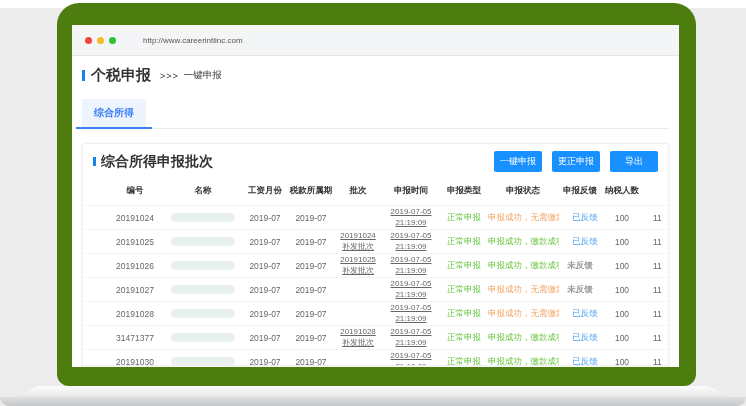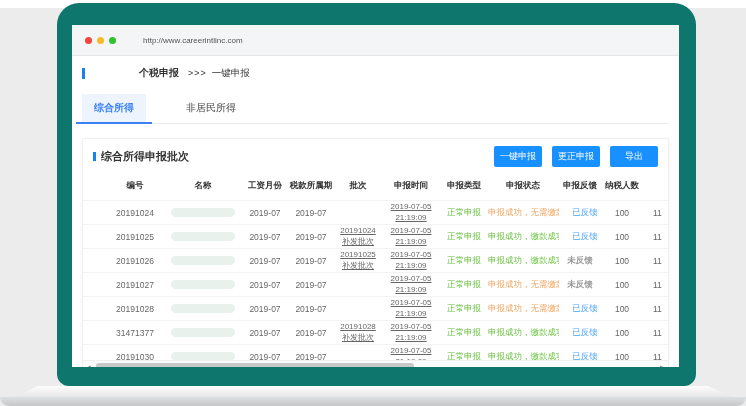--- a/index.html
+++ b/index.html
@@ -1,51 +1,51 @@
 <!DOCTYPE html>
 <html><head>
 <meta charset="utf-8">
 <style>
   html,body{margin:0;padding:0;}
   body{width:746px;height:406px;font-family:"Liberation Sans","DejaVu Sans",sans-serif;background:#ececec;position:relative;overflow:hidden;}
   .top-strip{position:absolute;top:0;left:0;right:0;height:8px;background:#fff;}
 
   
-  .laptop{position:absolute;left:57px;top:3px;width:639px;height:383px;background:#0f766e;border-radius:22px 22px 12px 12px;}
+  .laptop{position:absolute;left:57px;top:3px;width:639px;height:383px;background:#4d7c0f;border-radius:22px 22px 12px 12px;}
   .screen{position:absolute;left:15px;top:22px;width:607px;height:342px;background:#fff;overflow:hidden;}
   .stand-top{position:absolute;left:12px;top:386px;width:722px;height:12px;background:linear-gradient(#fdfdfd,#e4e4e4);clip-path:polygon(26px 0,calc(100% - 26px) 0,100% 100%,0 100%);}
   .stand-bottom{position:absolute;left:0;top:397px;width:746px;height:9px;background:linear-gradient(#dcdedf,#c6c8ca);border-radius:0 0 10px 10px;}
 
   
   .browser-bar{height:30px;background:#f4f5f6;border-bottom:1px solid #e6e6e6;display:flex;align-items:center;padding:0 13px;}
   .dot{width:7px;height:7px;border-radius:50%;margin-right:5px;}
   .dot-red{background:#f4443e;}
   .dot-yellow{background:#fbb829;}
   .dot-green{background:#2fc22f;}
   .url{margin-left:22px;font-size:8px;color:#555;}
 
   
   .page-title-row{display:flex;align-items:center;margin:10px 0 0 10px;}
   .accent-bar{width:3px;height:11px;background:#1583e9;margin-right:6px;}
-  .page-title{font-size:10px;font-weight:bold;color:#333;margin-left:48px;}
+  .page-title{font-size:15px;font-weight:bold;color:#333;}
   .crumb-sep{font-size:9px;color:#333;margin:0 5px 0 9px;letter-spacing:1px;}
   .crumb{font-size:9.5px;color:#333;}
 
   
   .tabs{display:flex;justify-content:flex-start;gap:28px;margin:14px 10px 0;border-bottom:1px solid #eaeaea;}
   .tab{font-size:10px;color:#444;padding:7px 12px 8px;position:relative;cursor:pointer;}
   .tab.active{color:#3b82f6;font-weight:bold;background:#eef4fe;}
   .tab.active::after{content:"";position:absolute;left:-6px;right:-6px;bottom:-1px;height:2px;background:#3b82f6;}
 
   
   .card{margin:14px 10px 0;height:233px;border:1px solid #f0f0f0;border-radius:2px;box-shadow:0 1px 4px rgba(0,0,0,.05);overflow:hidden;display:flex;flex-direction:column;background:#fff;}
   .card-header{display:flex;justify-content:space-between;align-items:center;padding:7px 10px 5px;}
   .panel-title{display:flex;align-items:center;}
   .panel-title .accent-bar{height:9px;margin-right:5px;}
-  .panel-title-text{font-size:11px;font-weight:bold;color:#333;}
+  .panel-title-text{font-size:14px;font-weight:bold;color:#333;}
   .btns{display:flex;gap:10px;}
   .btn{background:#1890ff;color:#fff;font-size:9px;padding:4px 0;width:48px;text-align:center;border:none;border-radius:2px;cursor:pointer;font-family:inherit;}
 
   
   .table-wrap{flex:1;overflow:hidden;}
   table{border-collapse:collapse;table-layout:fixed;width:648px;}
   th{font-size:8.5px;color:#333;font-weight:bold;padding:8px 1px;text-align:center;white-space:nowrap;overflow:hidden;}
   td{font-size:8.5px;color:#666;text-align:center;padding:1px;border-top:1px solid #f3f3f3;height:21px;white-space:nowrap;overflow:hidden;}
   .cb{width:9px;height:9px;background:#eaecf1;border-radius:1px;margin:0 auto;cursor:pointer;}
   .pill{width:64px;height:9px;border-radius:5px;background:#e9f1ec;margin:0 auto;}
@@ -78,21 +78,20 @@
 
     <div class="page-title-row">
       <span class="accent-bar"></span>
       <span class="page-title">个税申报</span>
       <span class="crumb-sep">&gt;&gt;&gt;</span>
       <span class="crumb">一键申报</span>
     </div>
 
     <div class="tabs">
       <div class="tab active">综合所得</div>
-      <div class="tab">非居民所得</div>
     </div>
 
     <div class="card">
       <div class="card-header">
         <div class="panel-title">
           <span class="accent-bar"></span>
           <span class="panel-title-text">综合所得申报批次</span>
         </div>
         <div class="btns">
           <button class="btn">一键申报</button>

